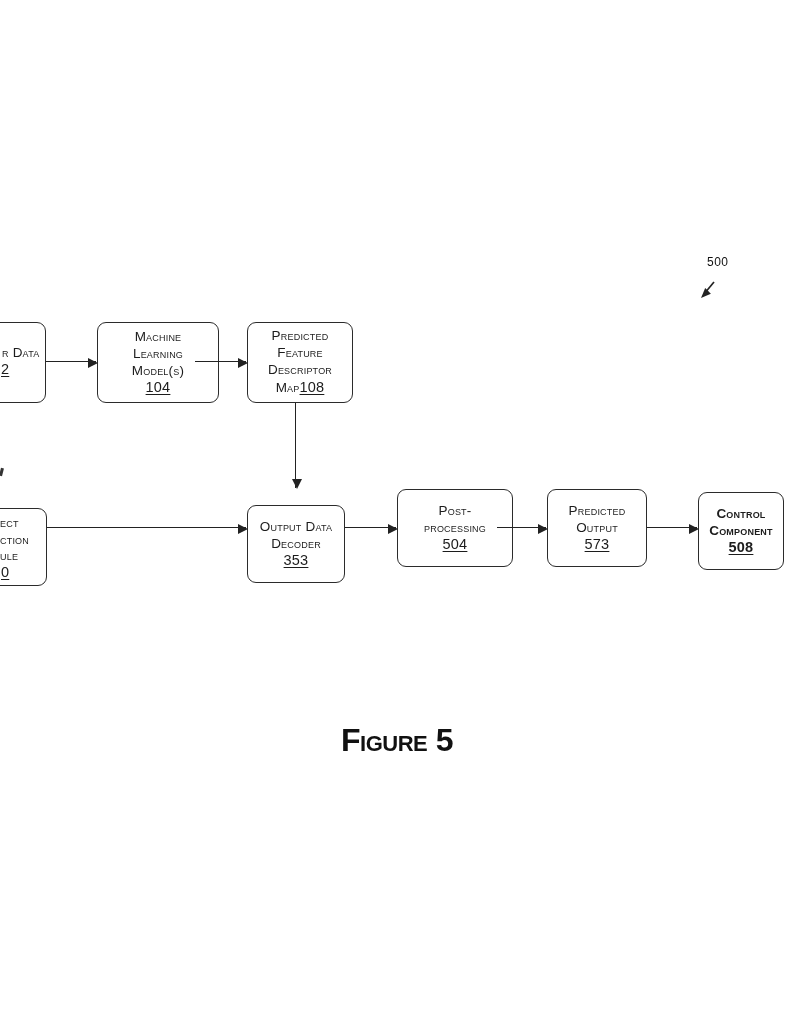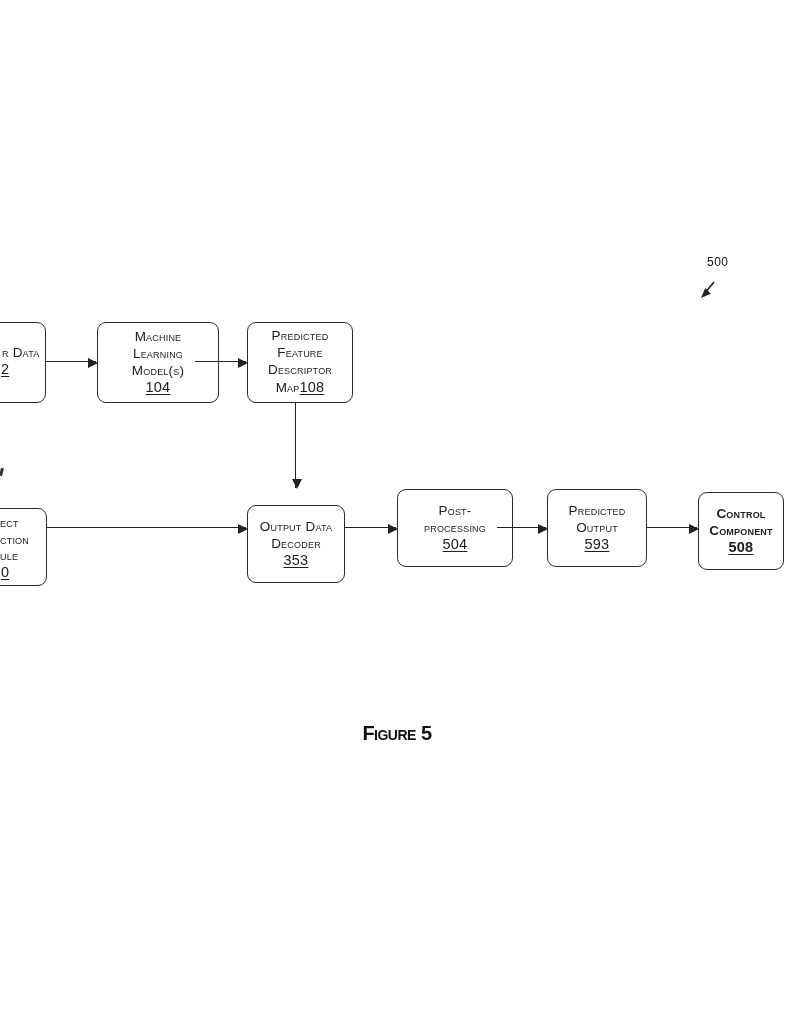--- a/index.html
+++ b/index.html
@@ -92,21 +92,21 @@
     transform: rotate(14deg);
   }
   .caption {
     position: absolute;
     top: 722px;
     left: 0;
     width: 794px;
     text-align: center;
     font-weight: 700;
     font-variant: small-caps;
-    font-size: 20px;
+    font-size: 32px;
     letter-spacing: -0.5px;
     color: #111111;
   }
 </style>
 </head>
 <body>
 
 <div class="page">
 
   <span class="ref-label">500</span>
@@ -156,21 +156,21 @@
 
   <div class="box fbox" style="left:397px; top:489px; width:116px; height:78px;">
     <span class="ln">Post-</span>
     <span class="ln">processing</span>
     <span class="ln num">504</span>
   </div>
 
   <div class="box fbox" style="left:547px; top:489px; width:100px; height:78px;">
     <span class="ln">Predicted</span>
     <span class="ln">Output</span>
-    <span class="ln num">593</span>
+    <span class="ln num">573</span>
   </div>
 
   <div class="box fbox" style="left:698px; top:492px; width:86px; height:78px;font-weight:bold;">
     <span class="ln">Control</span>
     <span class="ln">Component</span>
     <span class="ln num">508</span>
   </div>
 
   <div class="h-arrow" style="left:46px; top:361px; width:50px;"></div>
   <div class="h-arrow" style="left:195px; top:361px; width:51px;"></div>

